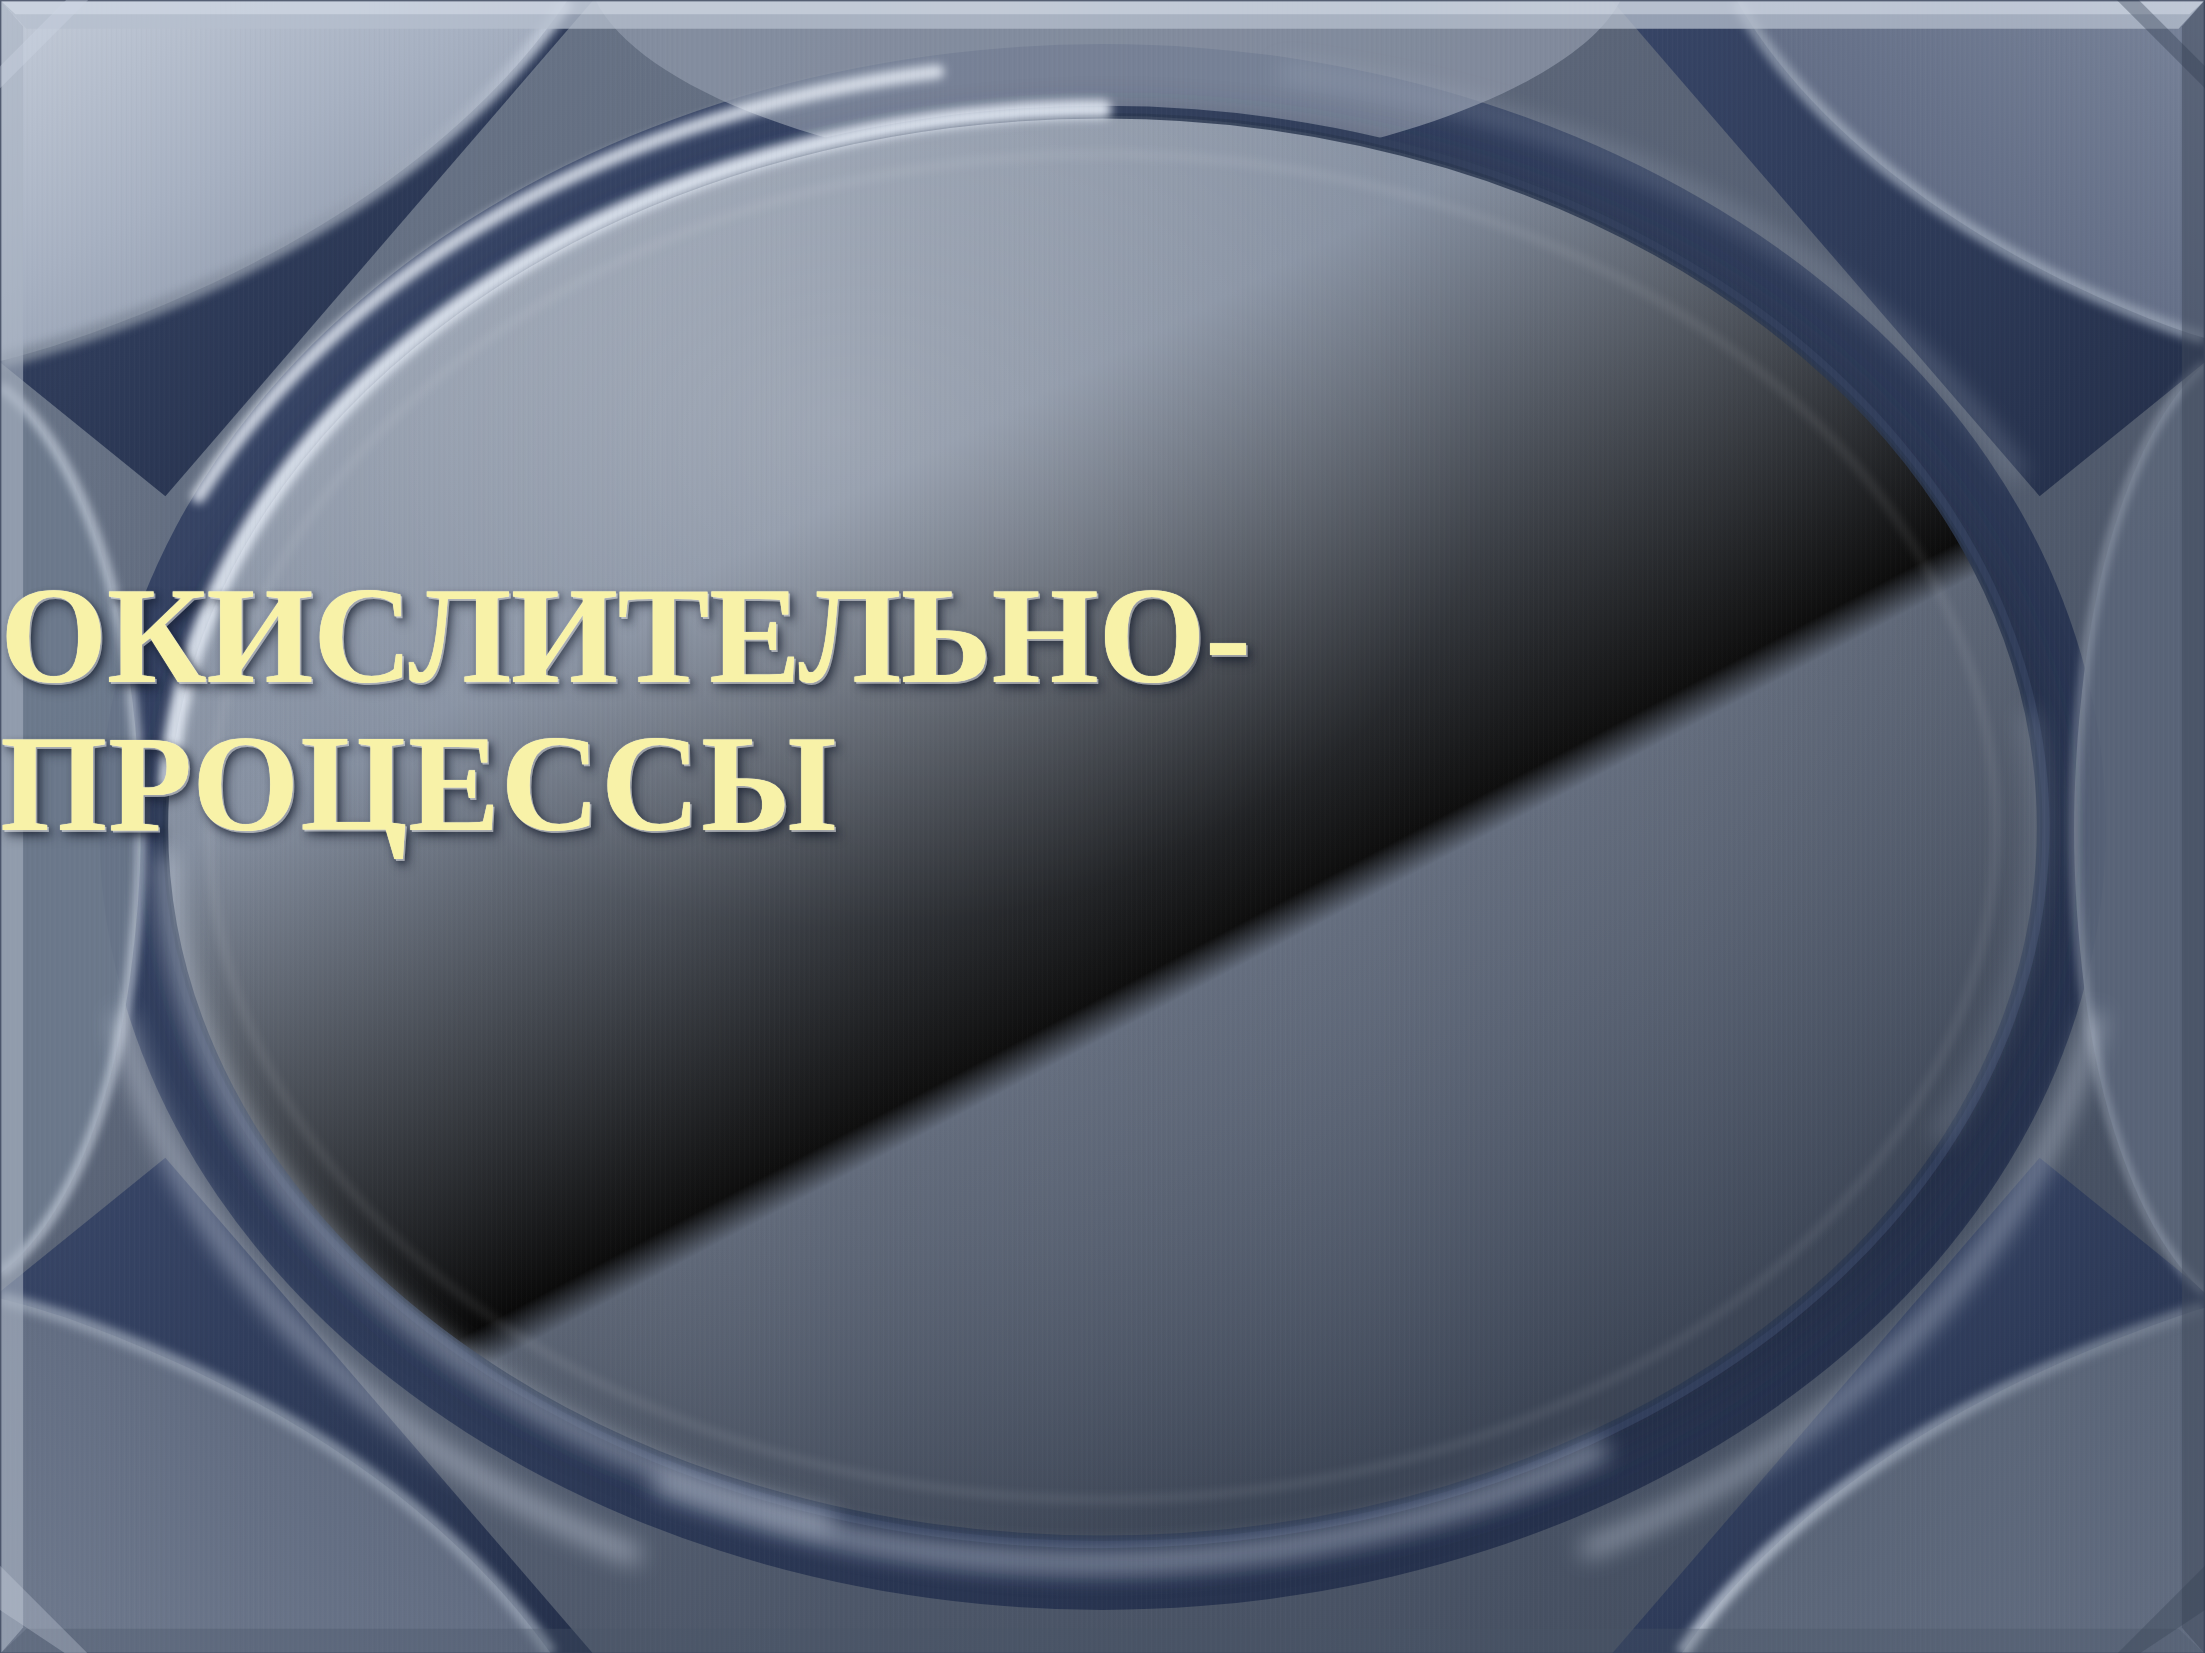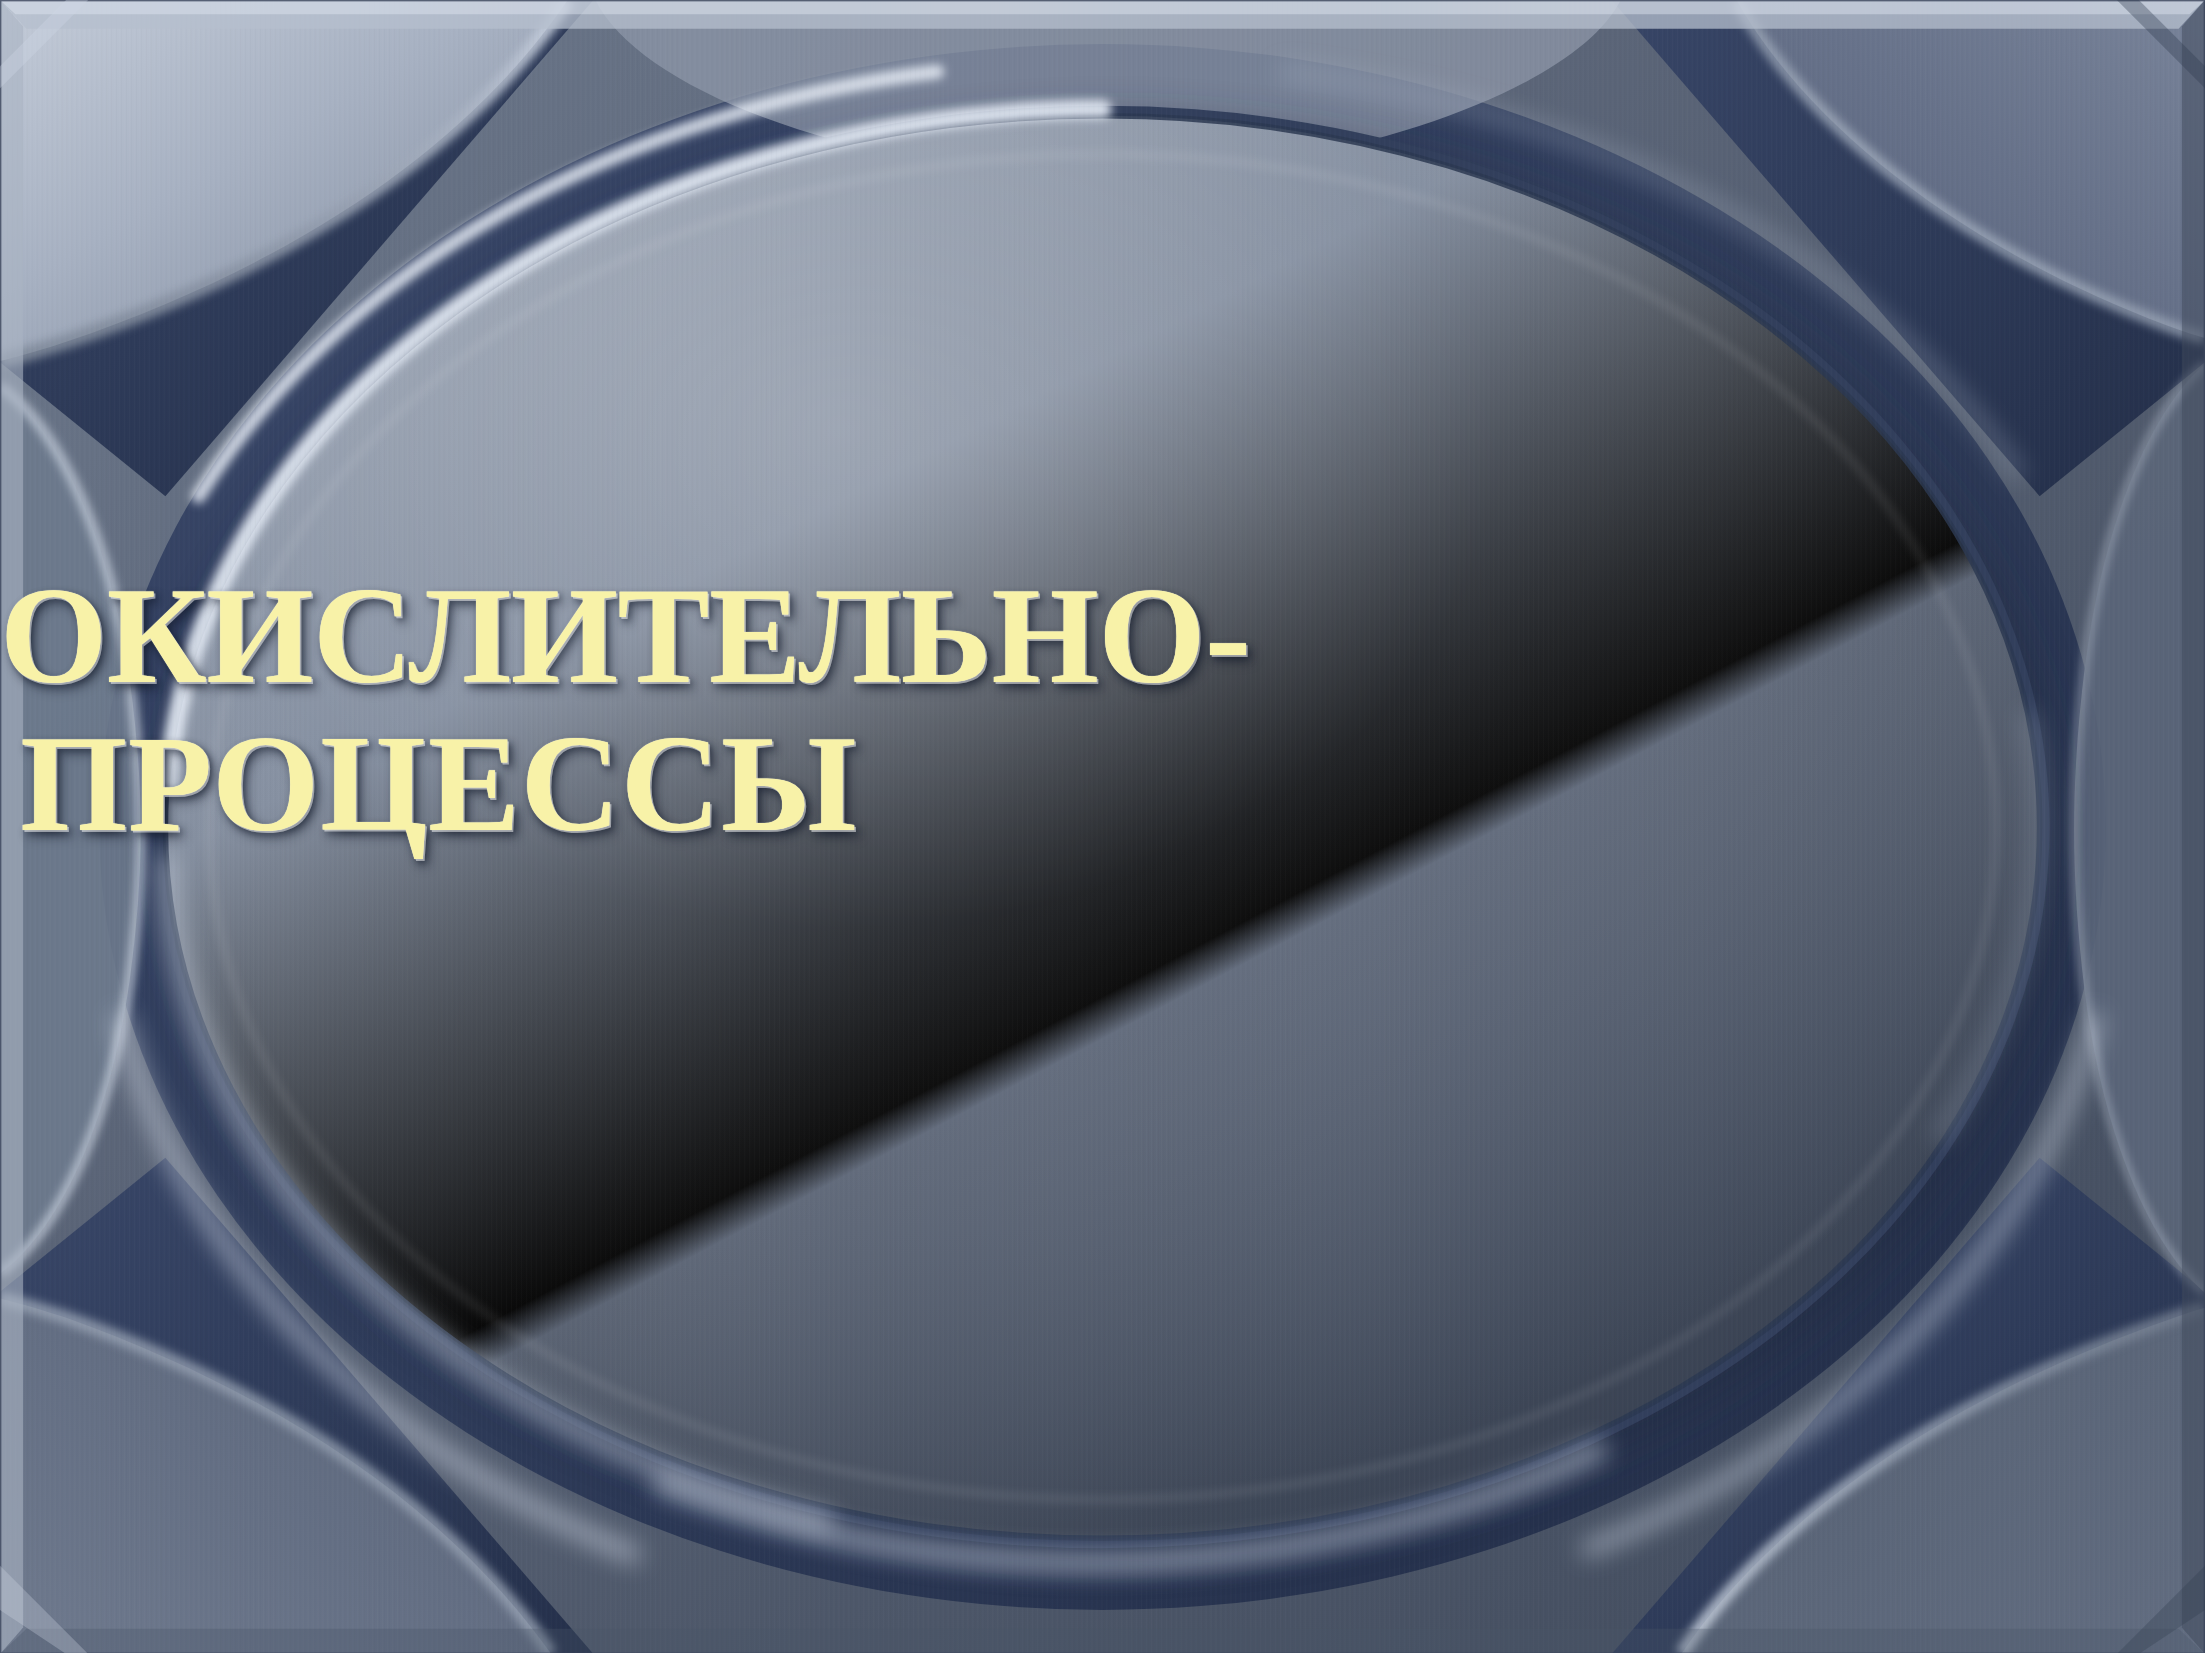--- a/index.html
+++ b/index.html
@@ -51,21 +51,21 @@
     letter-spacing: -0.6px;
     color: #f8f2a8;
     white-space: nowrap;
     text-shadow:
        0 0 1.1px #fffce0,
        1.7px 1.7px 0px rgba(255,255,255,0.50),
        3.3px 3.9px 7.7px rgba(18,26,44,0.60),
        5.5px 6.6px 12px rgba(14,20,34,0.40);
   }
   .title-line.l2 { letter-spacing: -2.2px; }
-  .title-line.l3 { letter-spacing: 0.6px; padding-left: 20px; }
+  .title-line.l3 { letter-spacing: 0.6px; }
 </style>
 </head>
 <body>
 
 <div id="slide">
 
   <svg id="bg-svg" viewBox="0 0 4000 3000" preserveAspectRatio="none">
     <defs>
 
       <linearGradient id="gPlate" x1="0" y1="0" x2="1" y2="1">

